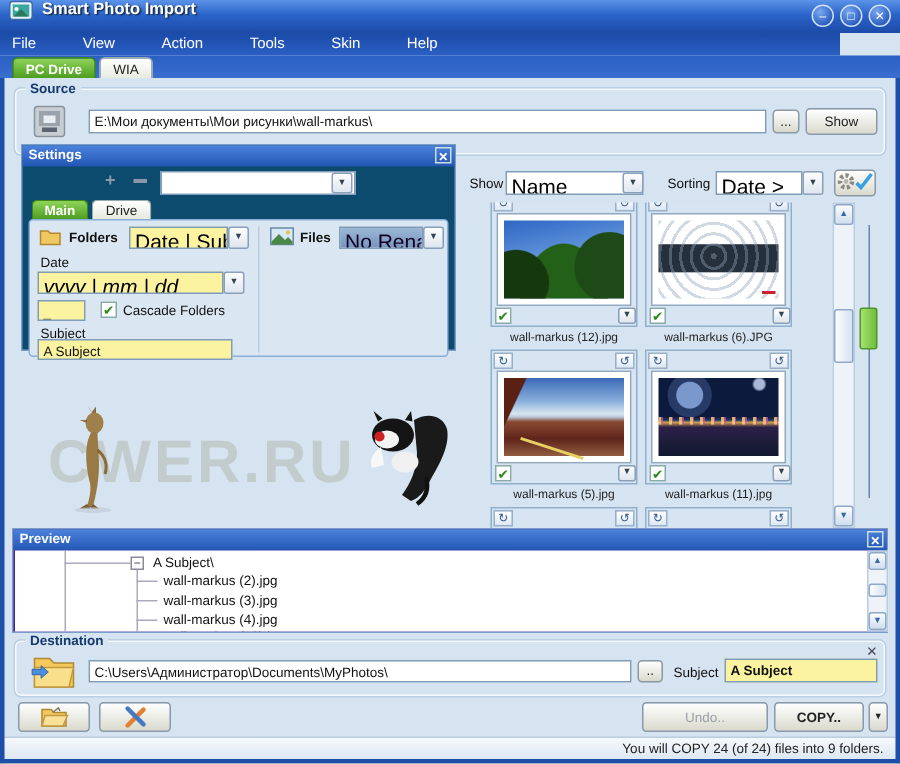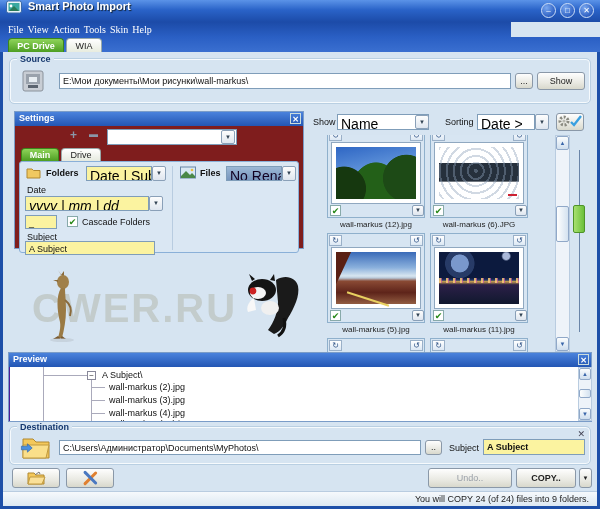--- a/index.html
+++ b/index.html
@@ -8,22 +8,22 @@
 
   
   .titlebar { position:absolute; left:0; top:0; width:600px; height:22px;
     background:linear-gradient(180deg,#5b93e8 0%,#2a63c8 45%,#1c4ba8 100%); display:flex; align-items:flex-start; }
   .app-icon { width:16px; height:14px; margin:0 6px 0 6px; }
   .title-text { color:#fff; font-size:11px; font-weight:bold; text-shadow:1px 1px 1px #123; }
   .winbtns { position:absolute; right:6px; top:3px; display:flex; gap:4px; }
   .winbtn { width:15px; height:15px; border-radius:50%; border:1px solid #cfe0f8;
     background:radial-gradient(circle at 35% 30%,#7aa8f0,#2a5cc0 70%,#16folds); background:radial-gradient(circle at 35% 30%,#7aa8f0,#2a5cc0 75%);
     color:#fff; font-size:8px; line-height:13px; text-align:center; cursor:pointer; }
-  .menubar { position:absolute; left:0; top:22px; width:511px; height:15px;
-    background:linear-gradient(180deg,#1c4ba8,#2a5fc4); display:flex; gap:4px; padding-left:8px; align-items:center;font-family:Liberation Serif, serif; }
+  .menubar { position:absolute; left:0; top:22px; width:560px; height:15px;
+    background:linear-gradient(180deg,#1c4ba8,#2a5fc4); display:flex; gap:31px; padding-left:8px; align-items:center; }
   .menu-item { color:#fff; font-size:10px; cursor:pointer; }
   .tabstrip { position:absolute; left:0; top:37px; width:600px; height:15px;
     background:linear-gradient(180deg,#2a5fc4,#3a6fd0); }
   .tab { position:absolute; top:1px; height:14px; border-radius:4px 4px 0 0; font-size:9px; font-weight:bold;
     text-align:center; line-height:14px; cursor:pointer; }
   .tab-active { left:8px; width:56px; background:linear-gradient(180deg,#8fd45a,#4d9e22); color:#fff; border:1px solid #3c861a; border-bottom:none; }
   .tab-idle { left:66px; width:36px; background:linear-gradient(180deg,#ffffff,#e8ecdf); color:#222; border:1px solid #9aa; border-bottom:none; font-weight:normal; }
   .content { position:absolute; left:0; top:52px; width:600px; height:454px; background:#d6e4f1; }
   .edge-l,.edge-r,.edge-b { position:absolute; background:#1d4fa8; }
   .edge-l { left:0; top:52px; width:3px; height:457px; }
@@ -41,22 +41,22 @@
     white-space:nowrap; overflow:hidden; }
   .xp-btn { background:linear-gradient(180deg,#fefefe,#e9e9e2 60%,#d8d8cc); border:1px solid #8a98a8;
     border-radius:3px; font-size:9px; color:#222; text-align:center; cursor:pointer; }
 
   
   .panel-titlebar { position:absolute; height:14px; background:linear-gradient(180deg,#4a82dc,#2356b4);
     color:#fff; font-size:9px; font-weight:bold; padding:1px 4px; }
   .panel-x { position:absolute; top:1px; right:2px; width:11px; height:11px; color:#fff; font-size:8px;
     line-height:11px; text-align:center; border:1px solid #cdd; cursor:pointer; }
 
-  .settings-panel { position:absolute; left:14px; top:111px; width:290px; height:138px;
-    border:1px solid #7a9cc8; background:#7f1d1d; }
+  .settings-panel { position:absolute; left:14px; top:96px; width:290px; height:138px;
+    border:1px solid #7a9cc8; background:#0c4a6e; }
   .sp-title { left:0; top:0; width:288px; }
   .icon-flat { color:#8a97a8; font-weight:bold; font-size:12px; cursor:pointer; }
   .combo { position:absolute; background:#fff; border:1px solid #7f9db9; font-size:14px; padding:1px 3px;
     white-space:nowrap; overflow:hidden; }
   .combo-arrow { position:absolute; width:14px; background:linear-gradient(180deg,#fdfdfd,#dfe6ef);
     border:1px solid #8aa0b8; border-radius:2px; color:#345; font-size:6px; text-align:center; cursor:pointer; }
   .yellow { background:#fbf3a0 !important; }
   .steel { background:linear-gradient(180deg,#9cb8d6,#7795bd) !important; color:#102; }
   .sp-tab { position:absolute; height:13px; border-radius:4px 4px 0 0; font-size:9px; text-align:center;
     line-height:13px; cursor:pointer; }

